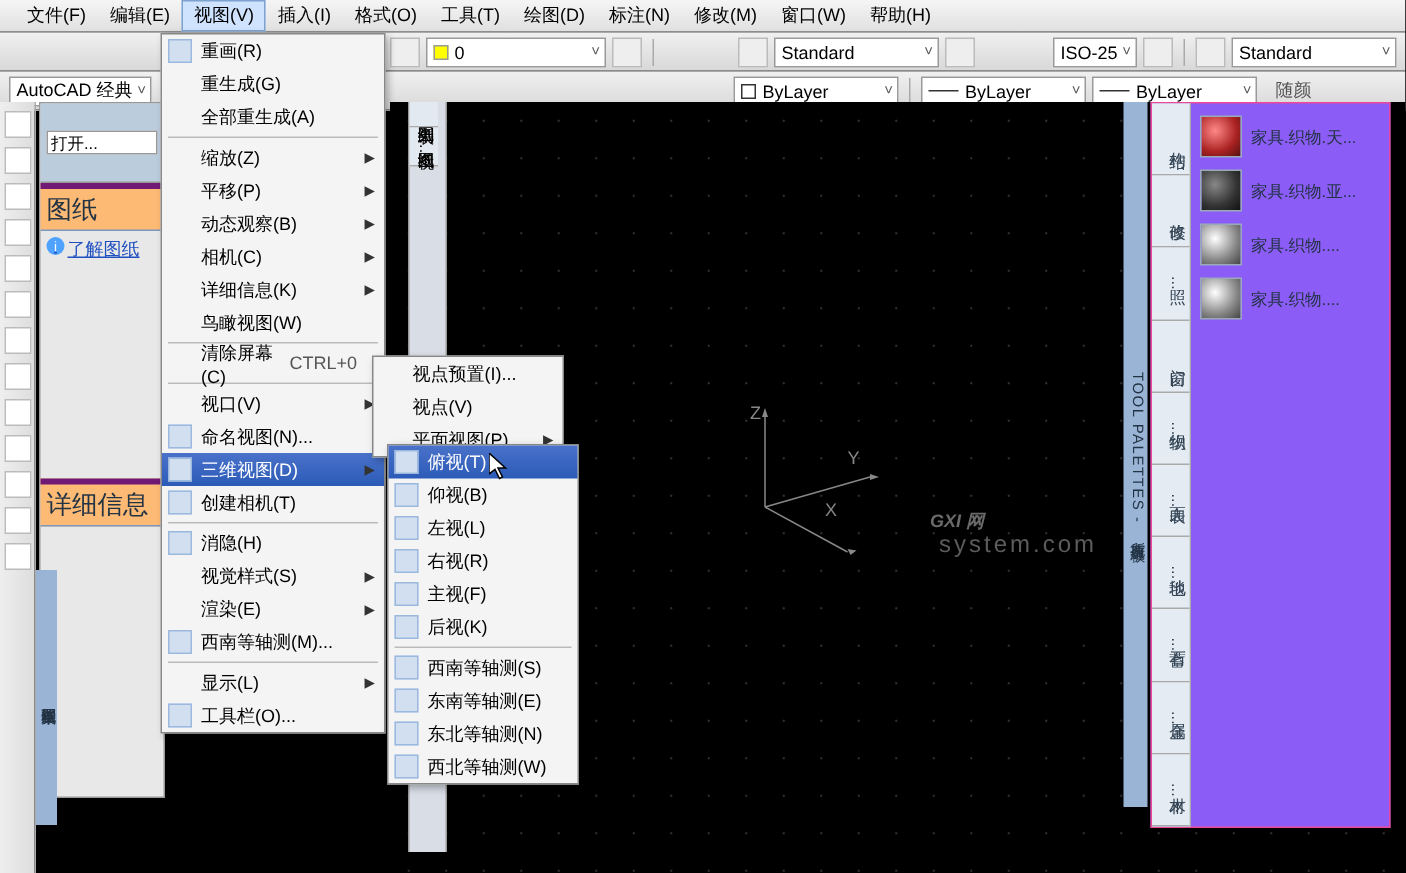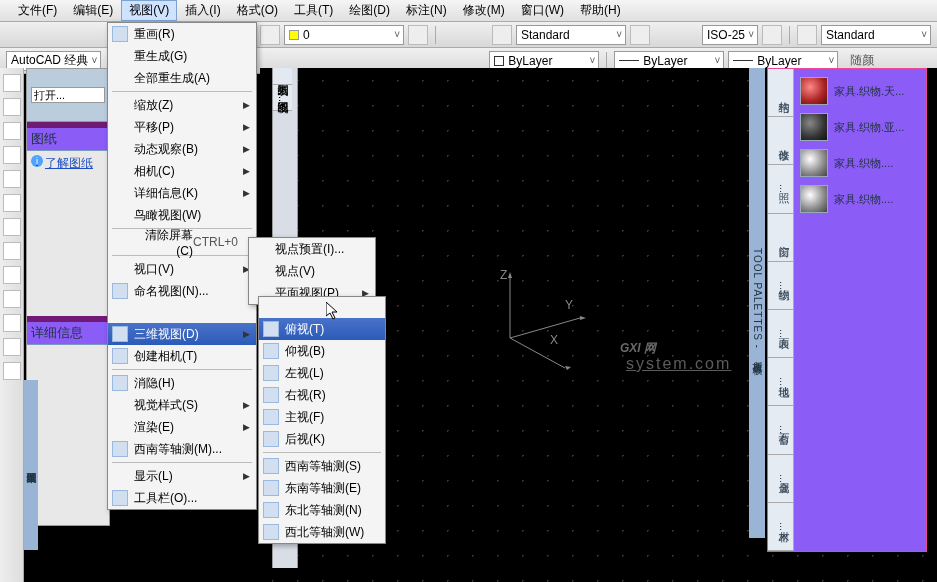--- a/index.html
+++ b/index.html
@@ -17,31 +17,31 @@
 .tcombo.small { min-width: 50px; margin-left: 48px; }
 .tcombo.med { min-width: 110px; }
 .tcombo.wide { min-width: 120px; }
 
 .leftbar { position:absolute; top:68px; left:0; width:24px; bottom:0; background:linear-gradient(90deg,#eee,#ddd); border-right:1px solid #aaa; display:flex; flex-direction:column; align-items:center; padding-top:6px; gap:6px; }
 .leftbar .ic { width:18px; height:18px; background:#fff; border:1px solid #bbb; }
 
 .sheetset { position:absolute; top:68px; left:26px; width:84px; background:#e8e8e8; border:1px solid #999; }
 .sheetset .hdr { background:#bcd; padding:18px 4px; border-bottom:1px solid #999; }
 .sheetset .hdr input { width: 100%; border:1px solid #999; font-size: 11px; padding:1px 2px; }
-.sheetset .sect { background:#8b5cf6; padding:2px 4px; font-size:13px; color:#234; border-top:6px solid #701a75; border-bottom:1px solid #7a98c0; }
+.sheetset .sect { background:#fdba74; padding:2px 4px; font-size:17px; color:#234; border-top:4px solid #701a75; border-bottom:1px solid #7a98c0; }
 .sheetset .link { color:#2050c0; text-decoration:underline; padding:4px; font-size:11px; display:flex; gap:2px; }
 .sheetset .info-icon { width:12px; height:12px; background:#4fa3ff; border-radius:50%; color:#fff; font-size:9px; text-align:center; line-height:12px; }
 .sheetset .body { height: 140px; }
 
 .dropdown { position:absolute; background:#f4f4f4; border:1px solid #888; box-shadow:2px 2px 5px rgba(0,0,0,.3); }
-.dropdown .row { display:flex; align-items:center; height:22px; padding:0 18px 0 26px; position:relative; cursor:default;text-align:right; }
+.dropdown .row { display:flex; align-items:center; height:22px; padding:0 18px 0 26px; position:relative; cursor:default; }
 .dropdown .row.sub::after { content:"▶"; position:absolute; right:6px; font-size:9px; color:#333; }
 .dropdown .row .ic { width:16px; height:16px; position:absolute; left:4px; background:#d2dff0; border:1px solid #9bb8de; }
 .dropdown .sep { height:1px; background:#bbb; margin:2px 4px; }
-.dropdown .row.hl { background:linear-gradient(#4a72c9,#2b5bb8); color:#fff;margin-top:21px; }
+.dropdown .row.hl { background:linear-gradient(#4a72c9,#2b5bb8); color:#fff; }
 .dropdown .row .shortcut { margin-left:auto; color:#555; }
 
 .dd1 { top:22px; left:107px; width:150px; }
 .dd2 { top:237px; left:248px; width:128px; }
 .dd3 { top:296px; left:258px; width:128px; }
 
 .canvas { position:absolute; top:68px; left:260px; right:0; bottom:0; background:#000; }
 .dot-grid { position:absolute; inset:0; background-image: radial-gradient(#333 1px, transparent 1px); background-size: 25px 25px; }
 .axis { position:absolute; top:240px; left:230px; color:#888; font-size:14px; }
 .axis .z { position:absolute; top:-40px; left:10px; }
@@ -61,21 +61,21 @@
 .matlabel { font-size:11px; color:#234; }
 
 .toolpal-strip { position:absolute; top:68px; right:140px; width:16px; height:470px; background:#9ab4d6; writing-mode:vertical-rl; text-align:center; font-size:10px; color:#234; padding:4px 1px; letter-spacing:1px; }
 
 .sidetabs { position:absolute; top:68px; left:258px; width:26px; height:500px; background:#d8dde6; border-left:1px solid #999; border-right:1px solid #999; }
 .sidetab { writing-mode:vertical-rl; padding:8px 2px; border-bottom:1px solid #aaa; font-size:11px; background:#e3e9f0; text-align:center; }
 
 .sidetabs-left { position:absolute; top:380px; left:24px; width:14px; height:170px; background:#9ab4d6; writing-mode:vertical-rl; font-size:10px; text-align:center; padding:4px 0; color:#234; }
 
 .watermark { position:absolute; top:240px; left:360px; color:#6a6a6a; font-size:48px; font-weight:bold; font-style:italic; font-family:Georgia,serif; pointer-events:none; }
-.watermark .sub { font-size:16px; display:block; color:#5c5c5c; font-style:normal; font-weight:normal; margin-top:-8px; margin-left:6px; letter-spacing:2px;text-decoration:underline; }
+.watermark .sub { font-size:16px; display:block; color:#5c5c5c; font-style:normal; font-weight:normal; margin-top:-8px; margin-left:6px; letter-spacing:2px; }
 
 .cursor { position:absolute; top:302px; left:326px; width:14px; height:18px; pointer-events:none; }
 
 .far-right { position:absolute; top:22px; right:2px; color:#555; font-size:12px; }
 </style>
 </head>
 <body>
 
 <div class="menubar">
   <span class="mitem">文件(F)</span>

